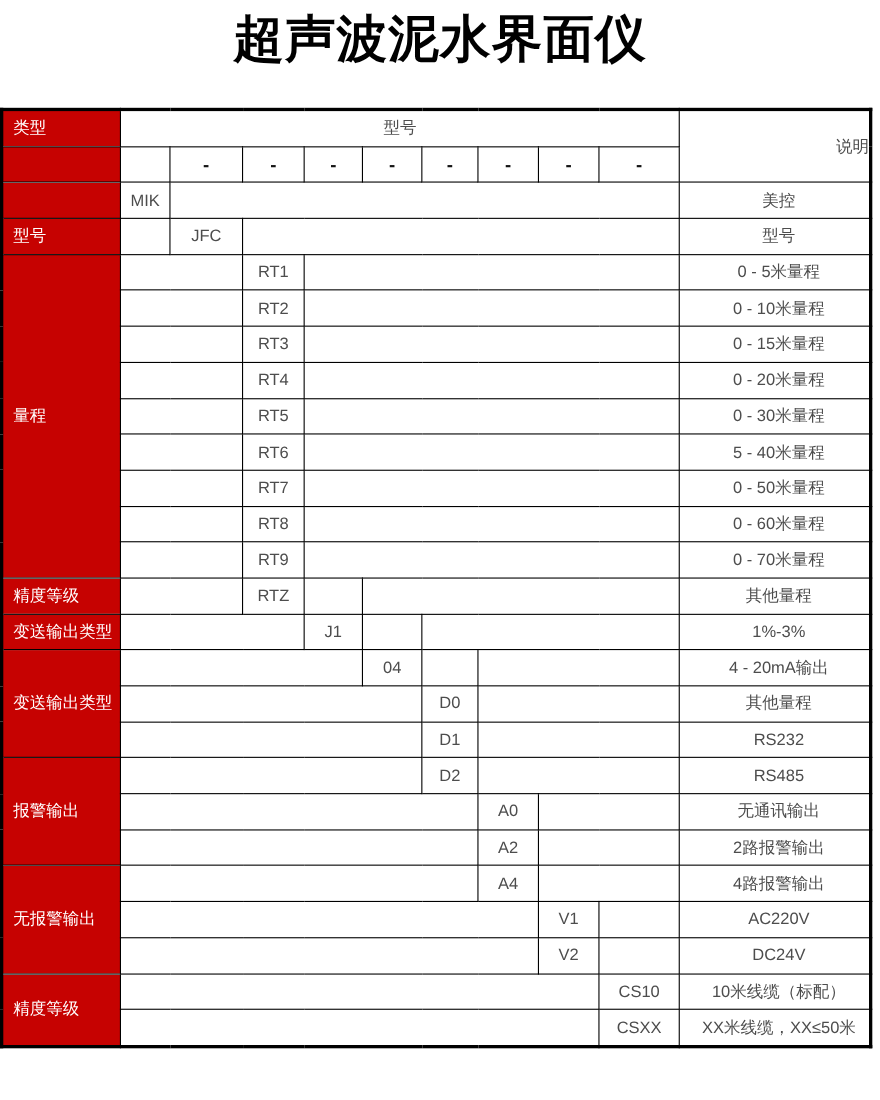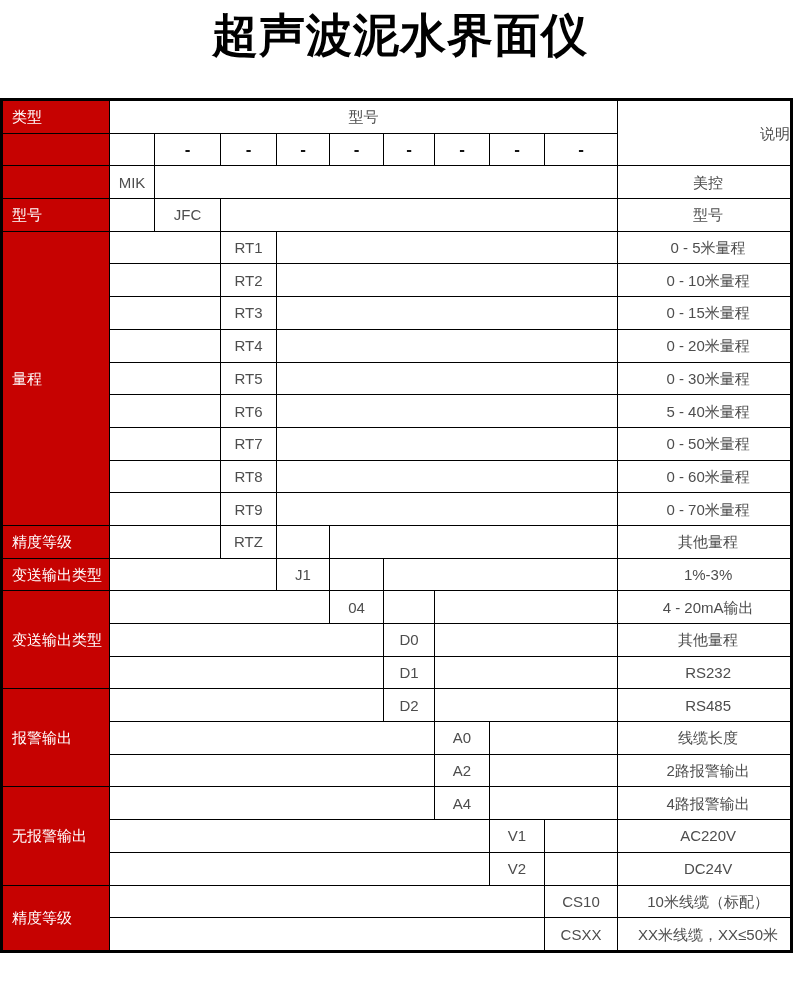--- a/index.html
+++ b/index.html
@@ -192,21 +192,21 @@
       <td colspan="5"></td>
       <td class="code">D2</td>
       <td colspan="3"></td>
       <td class="desc">RS485</td>
     </tr>
 
     <tr>
       <td colspan="6"></td>
       <td class="code">A0</td>
       <td colspan="2"></td>
-      <td class="desc">线缆长度</td>
+      <td class="desc">无通讯输出</td>
     </tr>
 
     <tr>
       <td colspan="6"></td>
       <td class="code">A2</td>
       <td colspan="2"></td>
       <td class="desc">2路报警输出</td>
     </tr>
 
     <tr>

